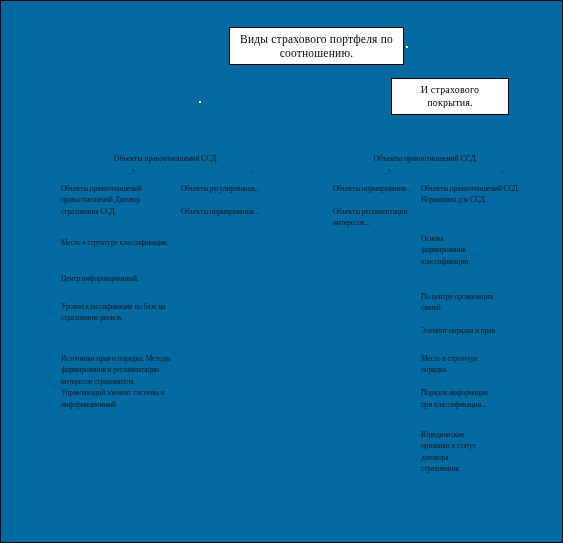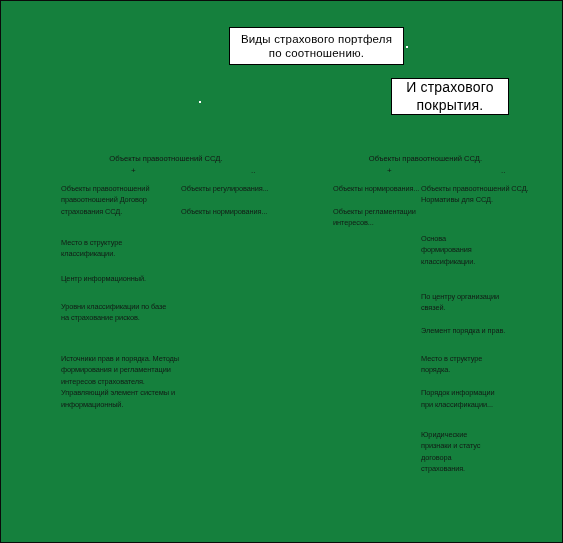--- a/index.html
+++ b/index.html
@@ -5,25 +5,25 @@
 <style>
   html, body {
     margin: 0;
     padding: 0;
     background: #6e6e6e;
   }
   #canvas {
     position: relative;
     width: 563px;
     height: 543px;
-    background: #15803d;
+    background: #0369a1;
     border: 1px solid #0a0a0a;
     box-sizing: border-box;
     overflow: hidden;
-    font-family: Liberation Sans, sans-serif;
+    font-family: Liberation Serif, serif;
   }
 
   
   .box {
     position: absolute;
     background: #ffffff;
     border: 1px solid #000000;
     box-sizing: border-box;
     color: #000000;
     text-align: center;
@@ -41,21 +41,21 @@
     font-size: 11.5px;
   }
   #box-left {
     left: 72px;   top: 77px;
     width: 125px; height: 37px;
     font-size: 11.5px;
   }
   #box-right {
     left: 390px;  top: 77px;
     width: 118px; height: 37px;
-    font-size: 14px;
+    font-size: 10px;
   }
 
   
   .stray {
     position: absolute;
     width: 2px; height: 2px;
     background: #ffffff;
   }
 
   

